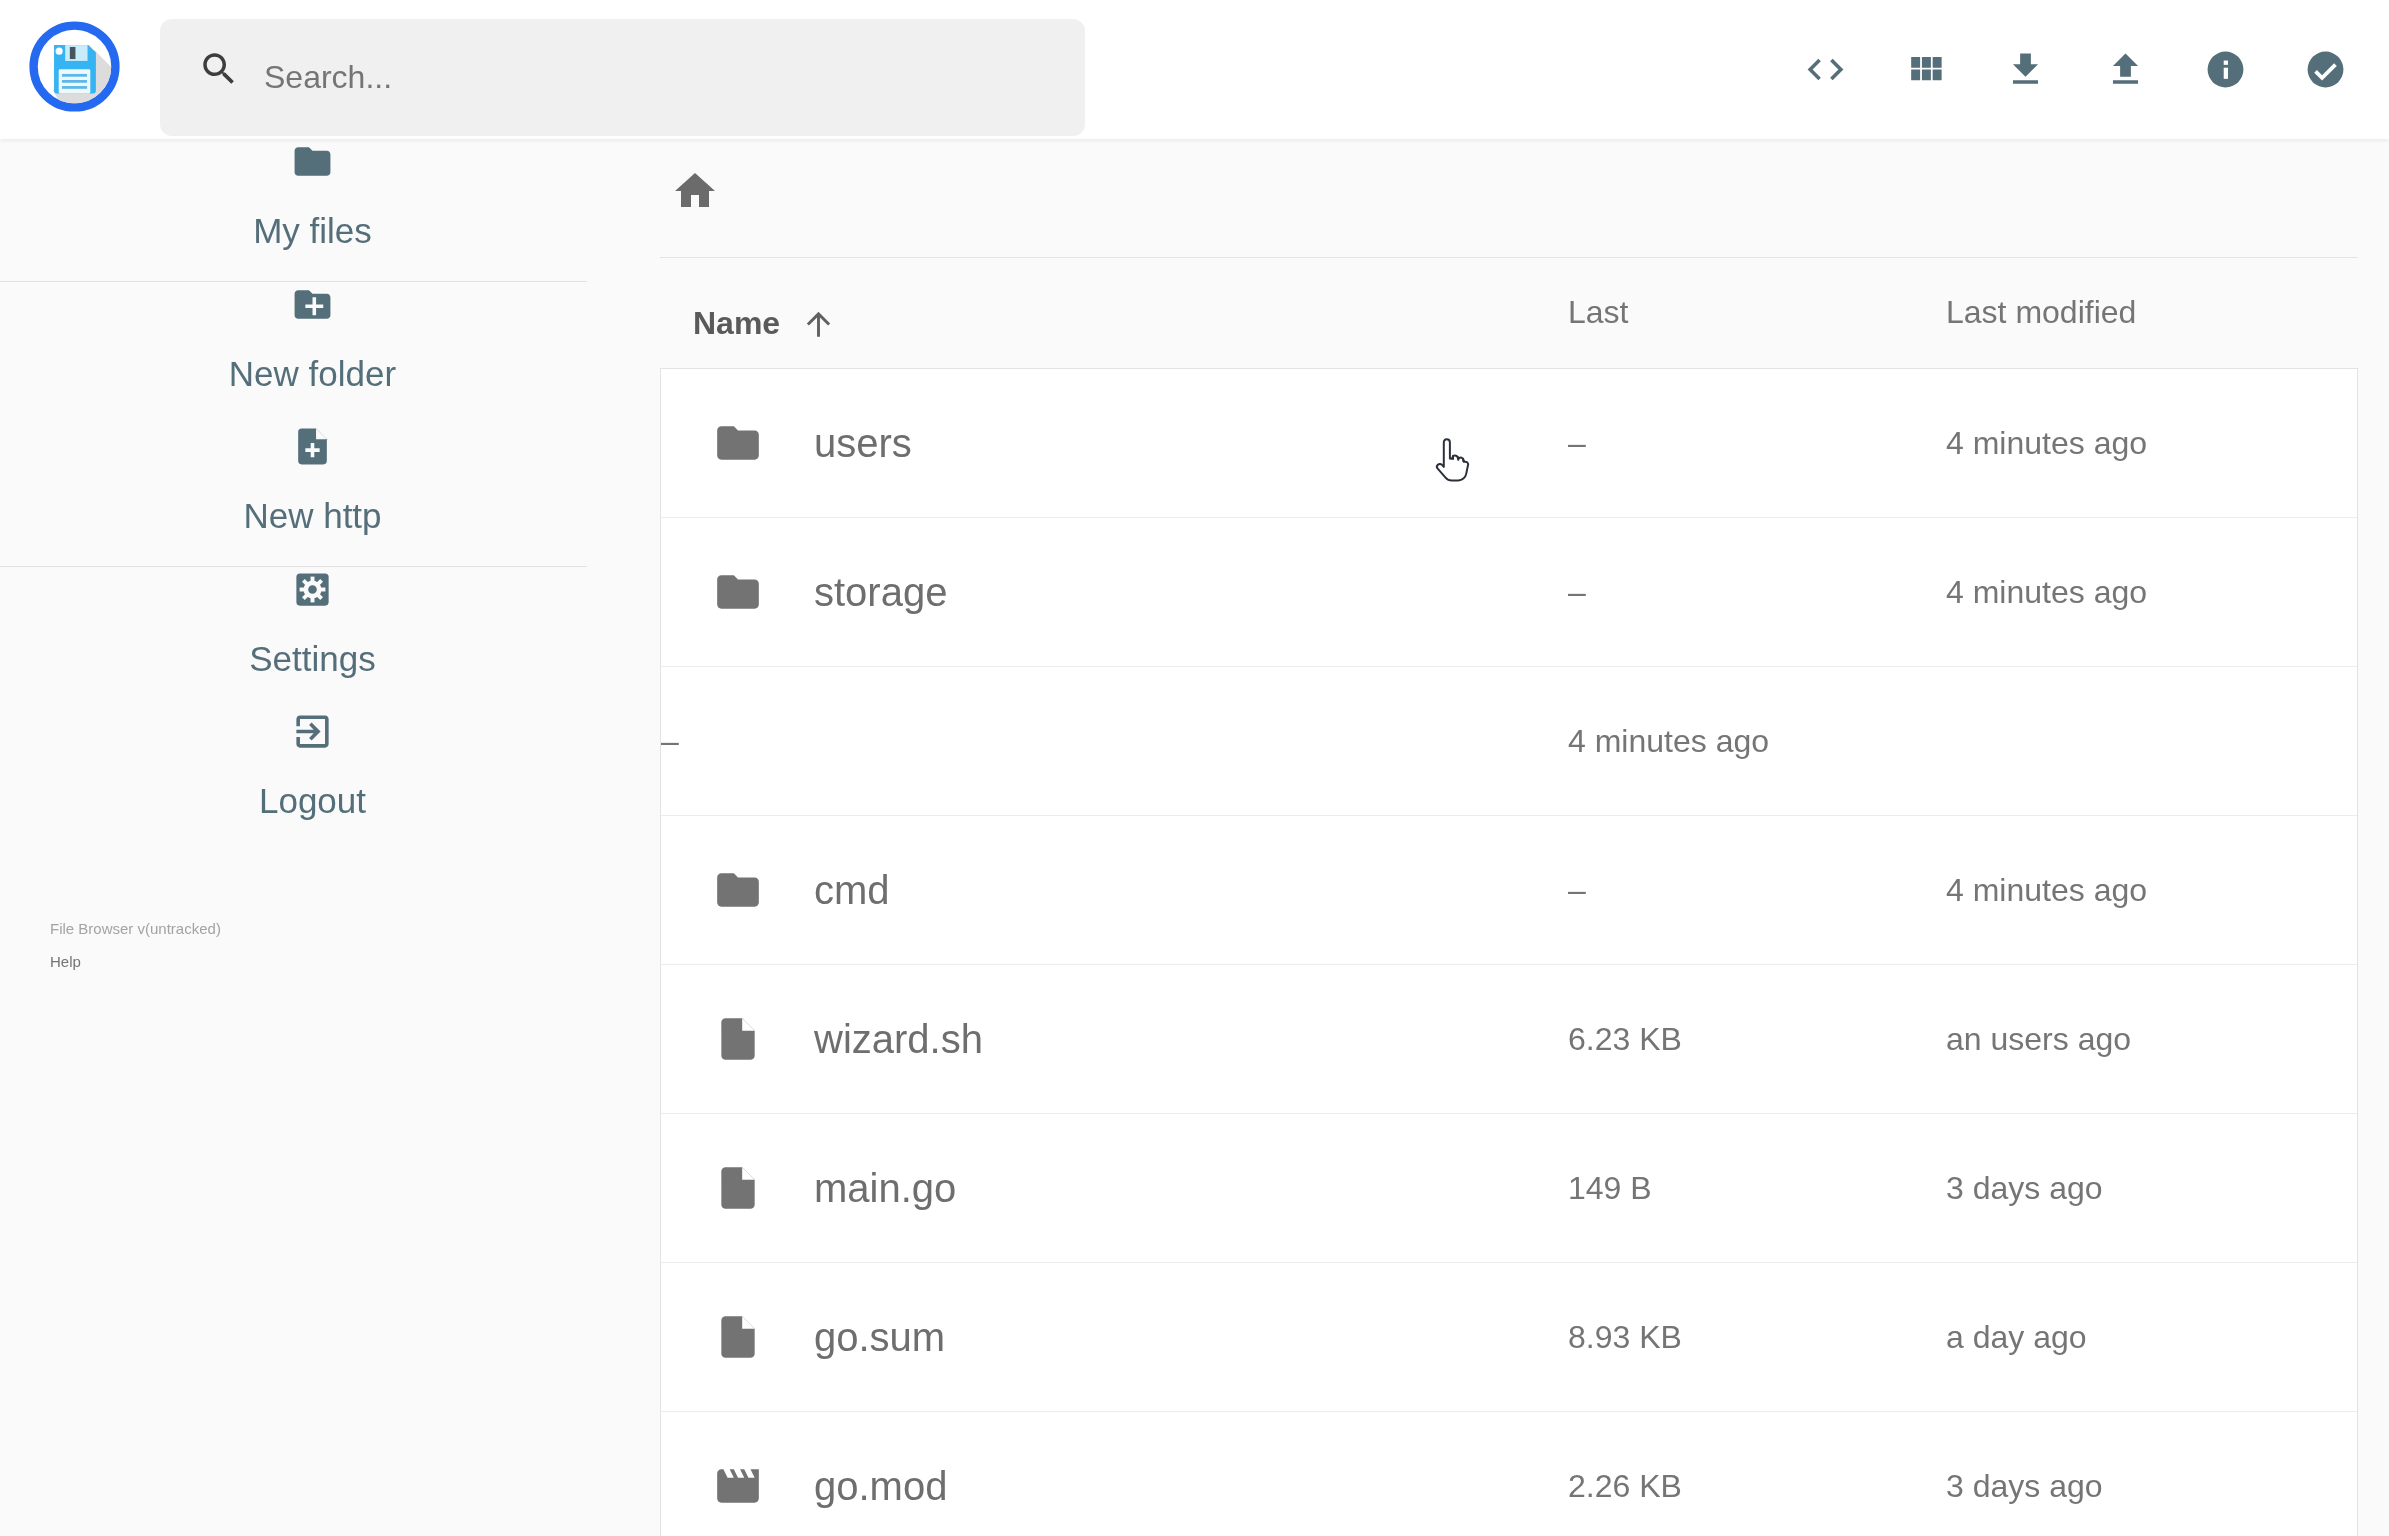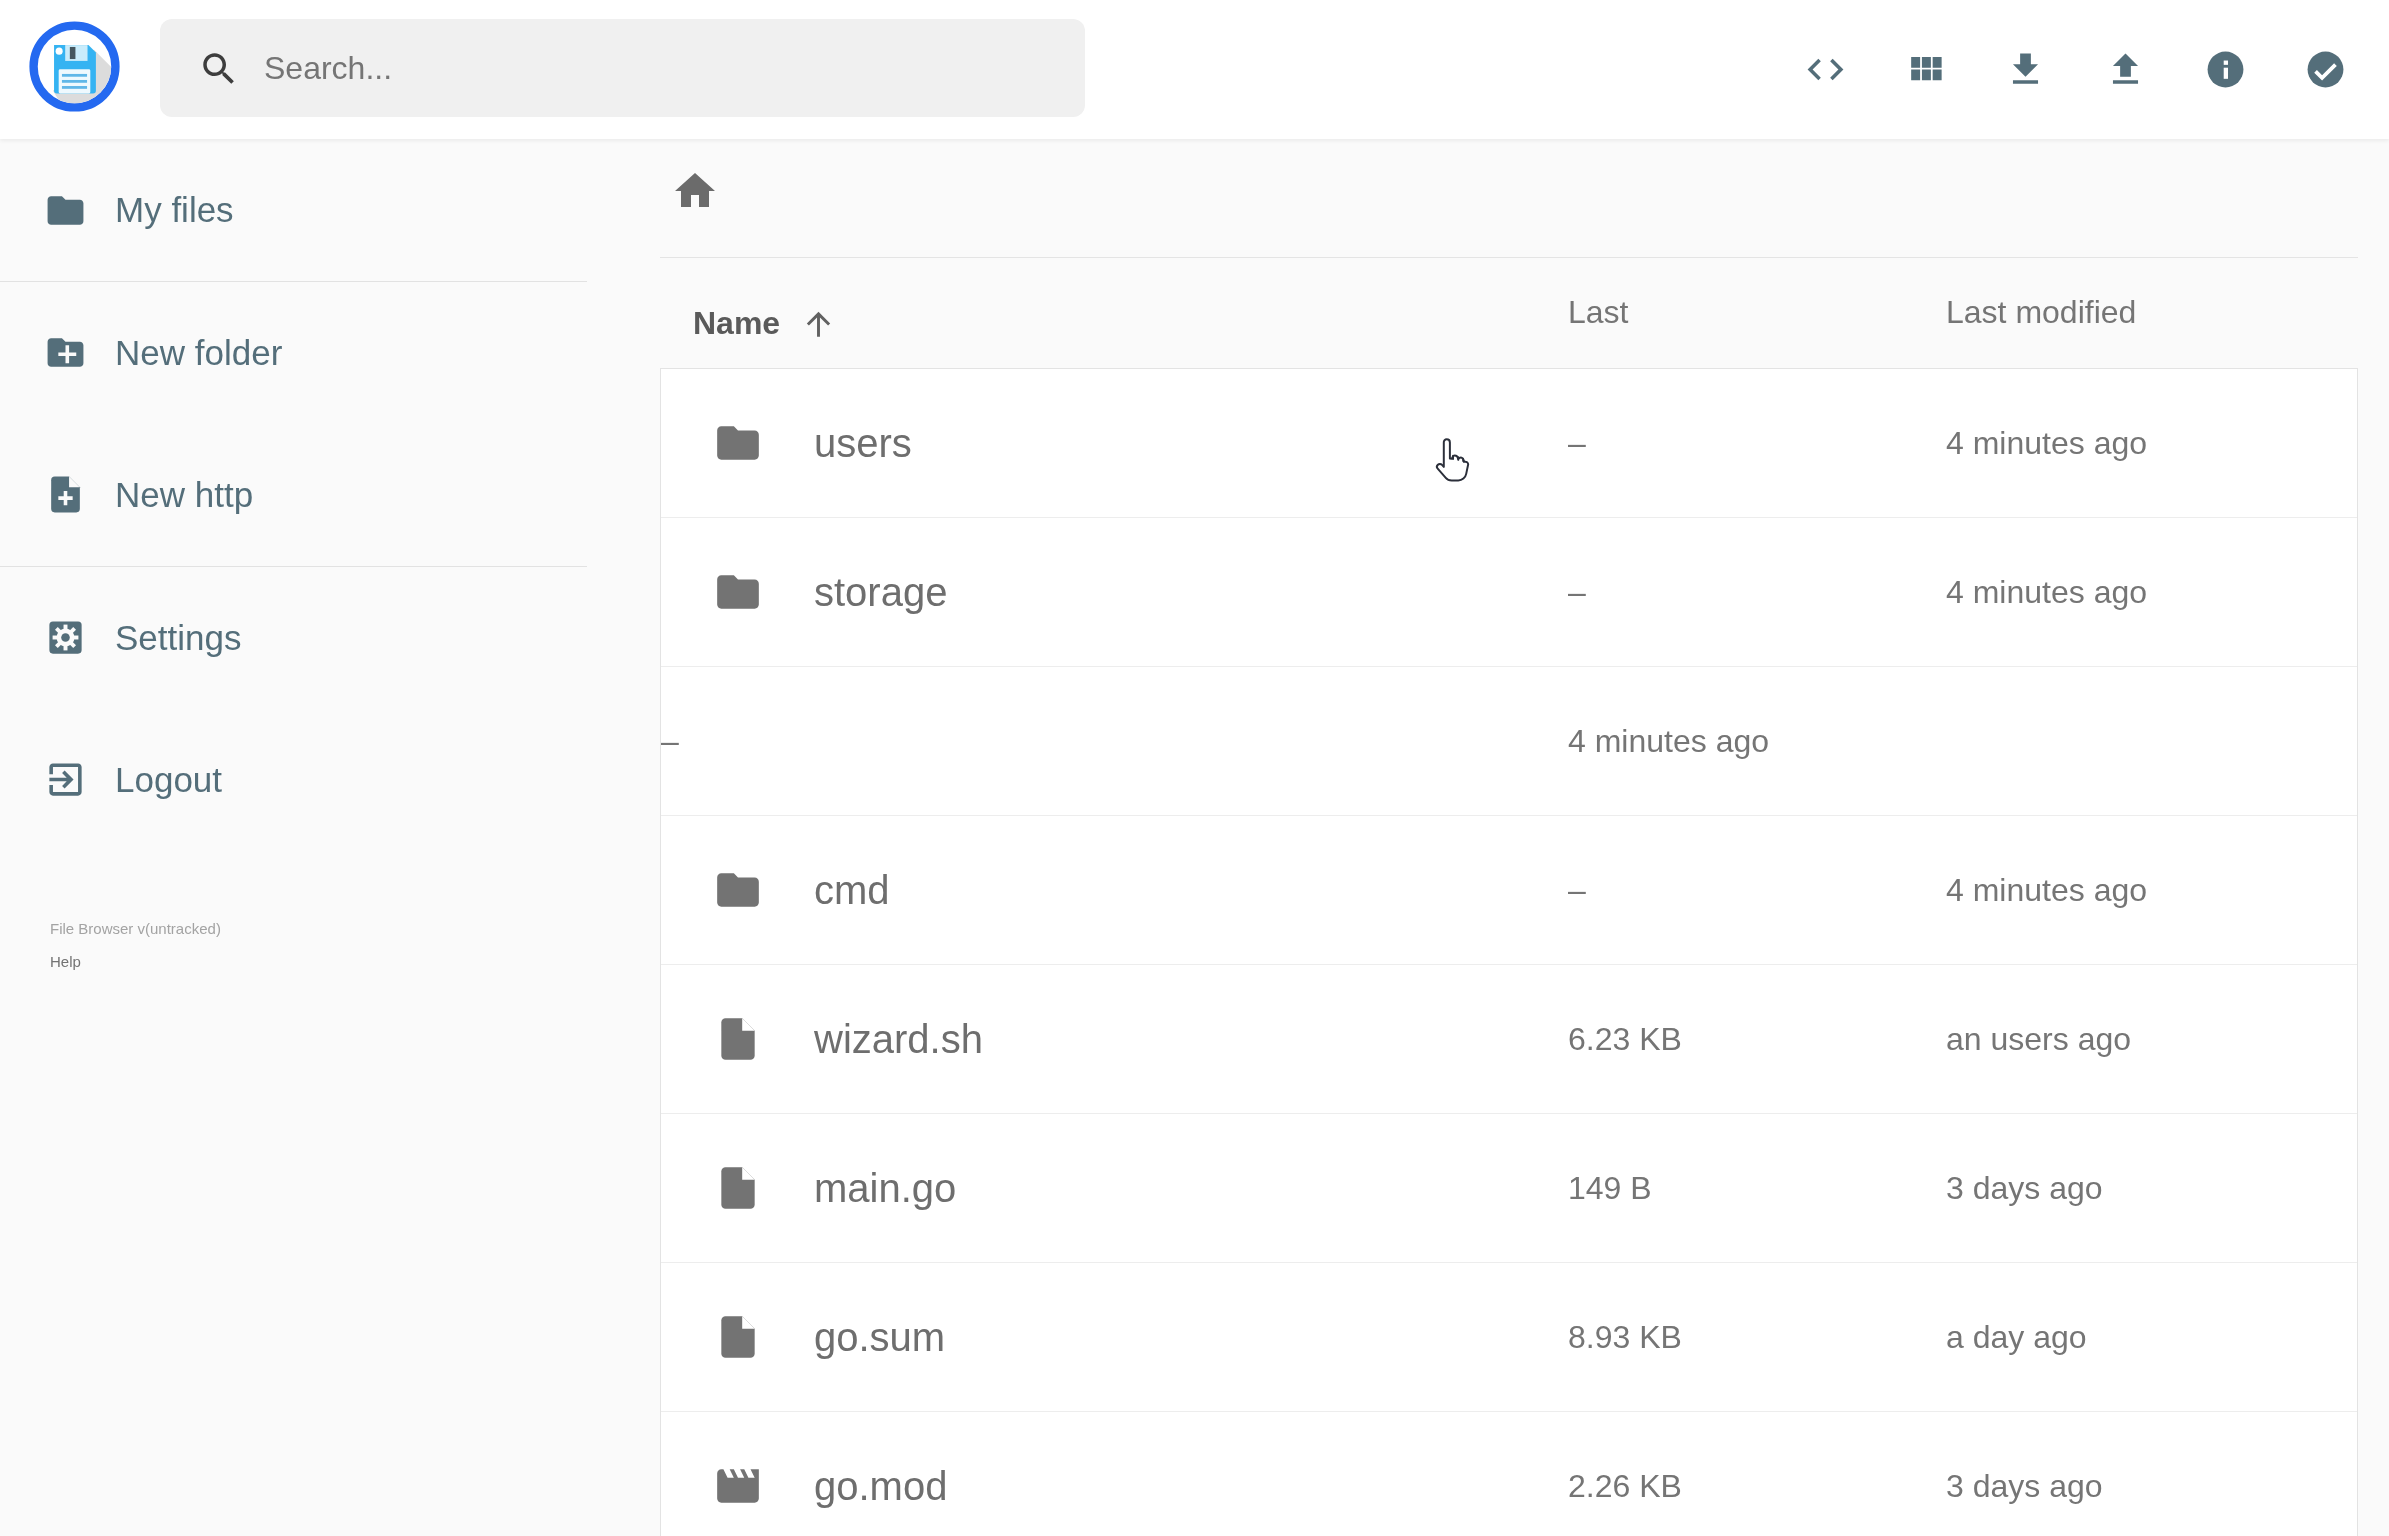--- a/index.html
+++ b/index.html
@@ -3,36 +3,36 @@
 <meta charset="utf-8">
 <style>
   html,body{margin:0;padding:0;}
   body{font-family:"Liberation Sans", sans-serif;}
   .app{position:relative;width:2389px;height:1536px;background:#fafafa;overflow:hidden;}
 
   
   .topbar{position:absolute;left:0;top:0;width:2389px;height:139px;background:#ffffff;
           box-shadow:0 1.9px 3.7px rgba(0,0,0,0.06);z-index:5;}
   .logo{position:absolute;left:28px;top:20.4px;width:93px;height:93px;cursor:pointer;}
-  .searchbox{position:absolute;left:160px;top:19.4px;width:925px;height:98px;background:#f0f0f0;
+  .searchbox{position:absolute;left:160px;top:19.4px;width:925px;height:117px;background:#f0f0f0;
              border-radius:12px;}
   .searchbox .mag{position:absolute;left:38px;top:29px;width:42px;height:42px;color:#3d3d3d;}
   .searchbox input{position:absolute;left:0;top:0;width:100%;height:100%;border:none;outline:none;
              background:transparent;font-family:"Liberation Sans",sans-serif;font-size:32px;
              color:#555;padding:0 0 0 104px;box-sizing:border-box;}
   .searchbox input::placeholder{color:#757575;opacity:1;}
   .actions{position:absolute;right:42px;top:0;height:139px;display:flex;align-items:center;gap:57px;}
   .abtn{width:43px;height:43px;border:none;background:none;padding:0;margin:0;color:#546e7a;cursor:pointer;}
   .abtn svg{width:43px;height:43px;display:block;}
 
   
   .sidebar{position:absolute;left:0;top:139px;width:587px;height:1397px;}
   .side-item{height:142px;display:flex;align-items:center;padding-left:44px;gap:28px;cursor:pointer;
              color:#546e7a;background:none;border:none;width:100%;box-sizing:border-box;
-             font-family:"Liberation Sans",sans-serif;}
+             font-family:"Liberation Sans",sans-serif;flex-direction:column;}
   .side-item .ic{width:43px;height:43px;flex:none;}
   .side-item .lbl{font-size:35px;color:#546e7a;white-space:nowrap;}
   .side-div{height:0.9px;background:#e2e2e2;width:587px;}
   .side-footer{position:absolute;left:50px;top:773px;font-size:15px;line-height:33px;color:#a3a3a3;}
   .side-footer .help{color:#737373;cursor:pointer;display:inline-block;}
 
   
   .main{position:absolute;left:587px;top:139px;width:1803px;height:1397px;}
   .home-btn{position:absolute;left:84px;top:28px;width:48px;height:48px;border:none;background:none;
             padding:0;color:#6b6b6b;cursor:pointer;}

